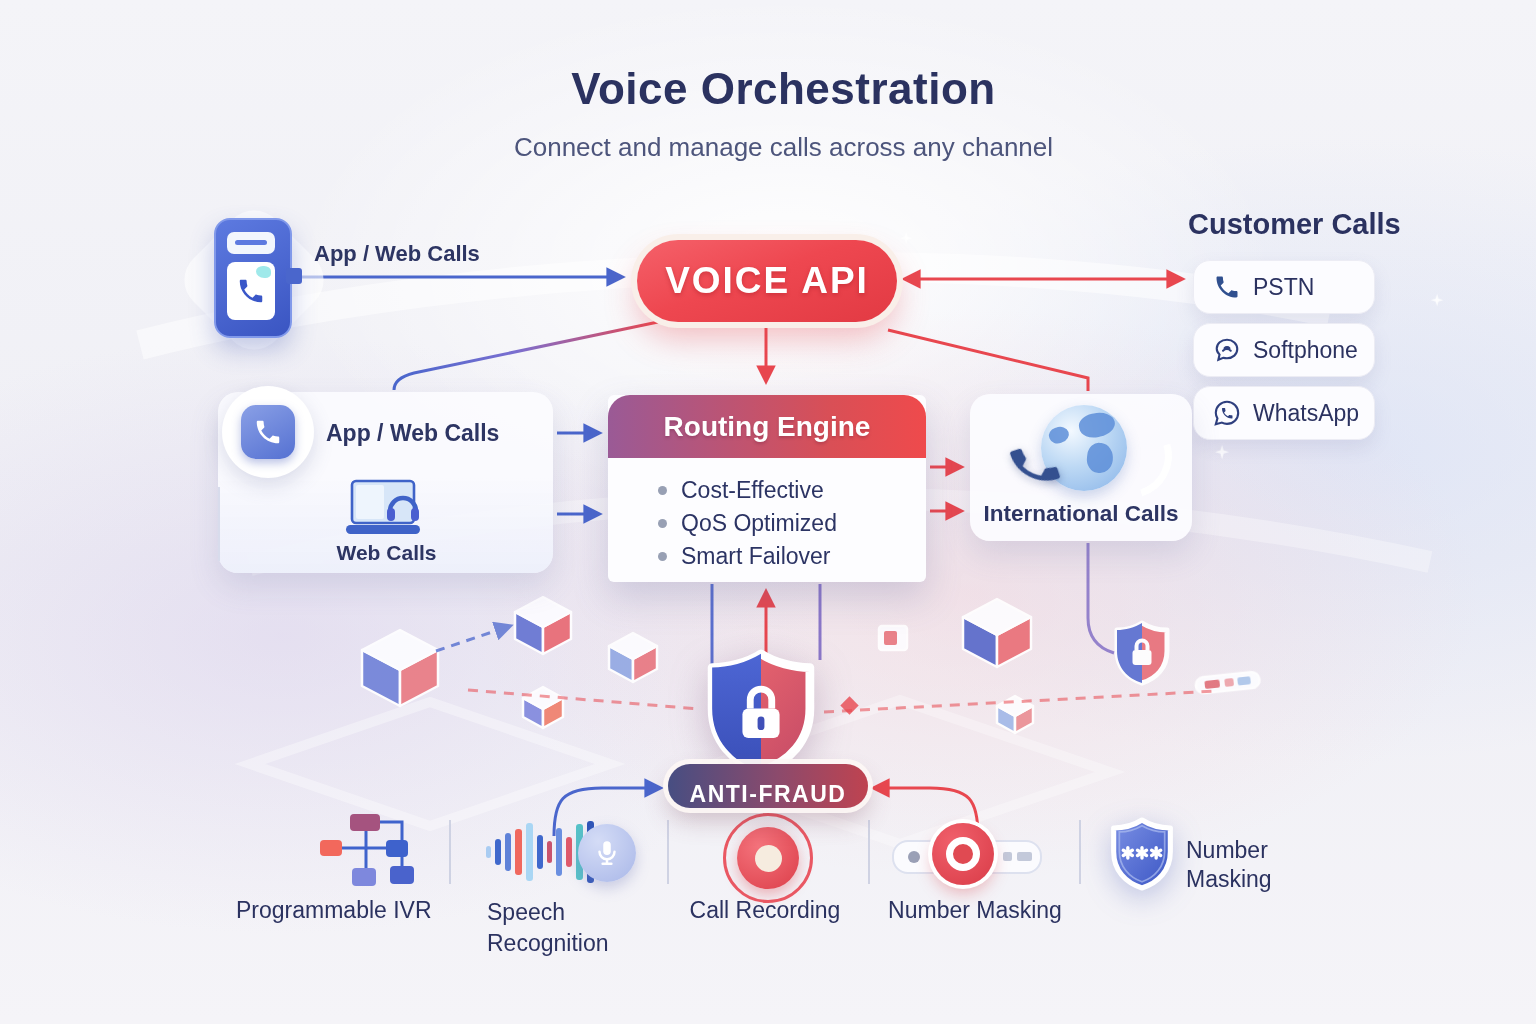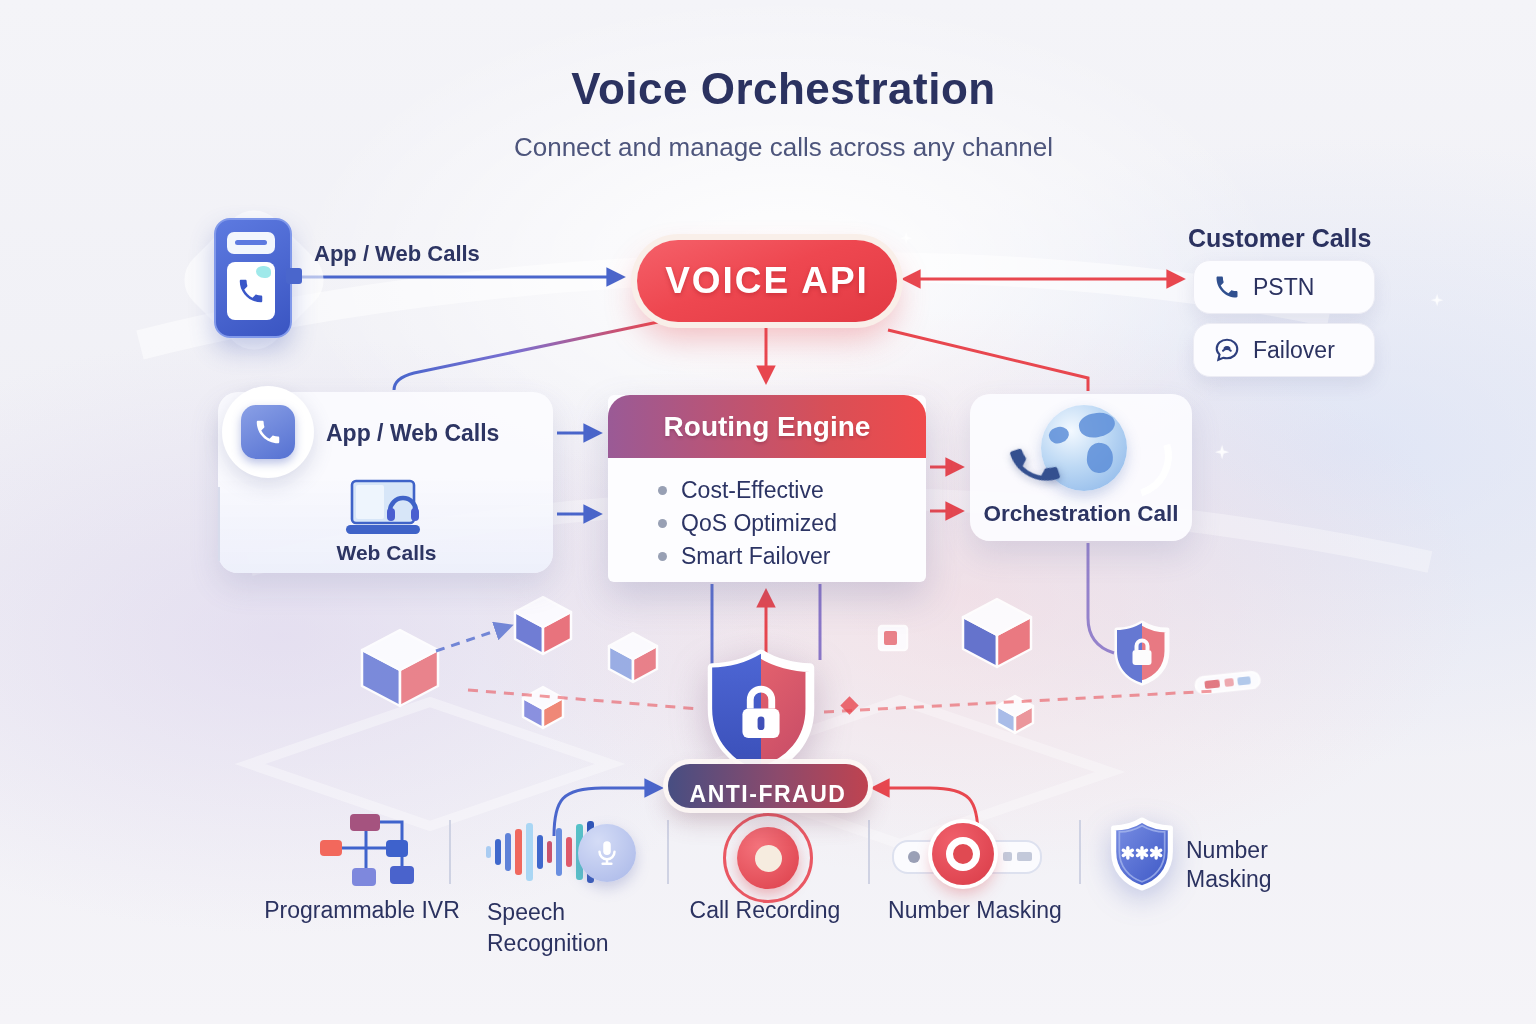--- a/index.html
+++ b/index.html
@@ -41,21 +41,21 @@
 
   
   .voice-api{position:absolute;left:637px;top:240px;width:260px;height:82px;border-radius:42px;
     background:linear-gradient(160deg,#f5616a 0%,#ee4750 45%,#e23a43 100%);
     box-shadow:0 0 0 6px #f9efe9, 0 16px 32px rgba(226,70,80,.35);
     display:flex;align-items:center;justify-content:center;z-index:5;}
   .voice-api span{color:#fff;font-size:37px;font-weight:700;letter-spacing:2px;
     text-shadow:0 2px 4px rgba(150,20,30,.35);}
 
   
-  .cc-title{position:absolute;left:1188px;top:224px;font-size:25px;font-weight:700;color:#2b3260;z-index:4;}
+  .cc-title{position:absolute;left:1188px;top:208px;font-size:29px;font-weight:700;color:#2b3260;z-index:4;}
   .cc{position:absolute;left:1193px;top:260px;display:flex;flex-direction:column;gap:9px;z-index:4;}
   .cc-item{width:182px;height:54px;border-radius:17px;background:#fcfcff;border:1px solid #ececf4;
     box-shadow:0 8px 18px rgba(110,115,160,.14);display:flex;align-items:center;gap:12px;padding-left:19px;box-sizing:border-box;}
   .cc-item svg{width:28px;height:28px;flex:0 0 auto;}
   .cc-item span{font-size:23px;font-weight:500;color:#2b3260;}
 
   
   .src-card{position:absolute;left:218px;top:392px;width:335px;height:181px;border-radius:20px;
     background:rgba(251,251,254,.94);box-shadow:0 14px 30px rgba(100,105,155,.16);z-index:4;}
   .src-circle{position:absolute;left:4px;top:-6px;width:92px;height:92px;border-radius:50%;background:#fff;
@@ -283,21 +283,30 @@
       <svg viewBox="0 0 24 24" fill="#30508f">
           <use href="#ic-call"></use>
         </svg>
       <span>PSTN</span>
     </div>
     <div class="cc-item">
       <svg viewBox="0 0 24 24">
         <path d="M12 3.2 C7 3.2 3.2 6.6 3.2 10.8 c0 2 .9 3.8 2.4 5.1 L4.6 20.4 l4.2 -1.7 c1 .3 2.1 .4 3.2 .4 c5 0 8.8 -3.4 8.8 -7.9 S17 3.2 12 3.2 Z" fill="none" stroke="#2e3f7e" stroke-width="1.8"></path>
         <path d="M8.6 12.6 a4.6 4.6 0 0 1 6.6 0 M9.9 10.4 a2.9 2.9 0 0 1 4.2 0" fill="none" stroke="#2e3f7e" stroke-width="1.8" stroke-linecap="round"></path>
       </svg>
-      <span>Failover</span>
+      <span>Softphone</span>
+    </div>
+    <div class="cc-item">
+      <svg viewBox="0 0 24 24">
+        <path d="M12 2.4 c-5.3 0 -9.6 4.2 -9.6 9.4 0 1.8 .5 3.4 1.4 4.8 L2.4 21.6 l5.2 -1.4 c1.3 .7 2.8 1.1 4.4 1.1 5.3 0 9.6 -4.2 9.6 -9.4 S17.3 2.4 12 2.4 z" fill="none" stroke="#2e3f7e" stroke-width="1.8"></path>
+        <g transform="translate(6.2,6.2) scale(0.5)">
+            <path fill="#2e3f7e" d="M6.62 10.79c1.44 2.83 3.76 5.14 6.59 6.59l2.2-2.21c.27-.27.67-.36 1.02-.24 1.12.37 2.33.57 3.57.57.55 0 1 .45 1 1V20c0 .55-.45 1-1 1-9.39 0-17-7.61-17-17 0-.55.45-1 1-1h3.5c.55 0 1 .45 1 1 0 1.25.2 2.45.57 3.57.11.35.03.74-.25 1.02l-2.2 2.2z"></path>
+          </g>
+      </svg>
+      <span>WhatsApp</span>
     </div>
   </div>
 
   <div class="src-card">
     <div class="src-circle">
       <div class="app-ic">
         <svg viewBox="0 0 24 24" fill="#ffffff">
             <use href="#ic-call"></use>
           </svg>
       </div>
@@ -344,21 +353,21 @@
   <div class="ic-card">
     <div class="globe">
       <span class="land" style="left:38px;top:8px;width:36px;height:24px;transform:rotate(-12deg);"></span>
       <span class="land" style="left:46px;top:38px;width:26px;height:30px;transform:rotate(8deg);"></span>
       <span class="land" style="left:8px;top:22px;width:20px;height:16px;transform:rotate(-20deg);"></span>
     </div>
     <span class="crescent"></span>
     <svg class="ic-handset" viewBox="0 0 24 24" fill="#34508f">
         <use href="#ic-call"></use>
       </svg>
-    <div class="ic-label">Orchestration Call</div>
+    <div class="ic-label">International Calls</div>
   </div>
 
   <svg class="af-shield" viewBox="0 0 120 132">
     <defs>
       <linearGradient id="shR" x1="0" y1="0" x2="1" y2="1">
         <stop offset="0" stop-color="#ef6a70"></stop>
           <stop offset="1" stop-color="#c44a66"></stop>
       </linearGradient>
       <linearGradient id="shL" x1="0" y1="0" x2="0" y2="1">
         <stop offset="0" stop-color="#4d66d4"></stop>
@@ -449,19 +458,19 @@
           <line x1="-8" y1="4.5" x2="8" y2="-4.5"></line>
         </g>
     </g>
   </svg>
 
   <div class="fdiv" style="left:449px"></div>
   <div class="fdiv" style="left:667px"></div>
   <div class="fdiv" style="left:868px"></div>
   <div class="fdiv" style="left:1079px"></div>
 
-  <div class="feat-label" style="left:244px;top:897px;width:236px;text-align:center;white-space:nowrap">Programmable IVR</div>
+  <div class="feat-label" style="left:236px;top:897px;width:236px;white-space:nowrap">Programmable IVR</div>
   <div class="feat-label" style="left:487px;top:897px;width:150px;line-height:31px">Speech Recognition</div>
   <div class="feat-label" style="left:680px;top:897px;width:170px;text-align:center;white-space:nowrap">Call Recording</div>
   <div class="feat-label" style="left:875px;top:897px;width:200px;text-align:center;white-space:nowrap">Number Masking</div>
   <div class="feat-label" style="left:1186px;top:836px;width:110px;line-height:29px">Number Masking</div>
 
 </div>
 
 </body></html>

